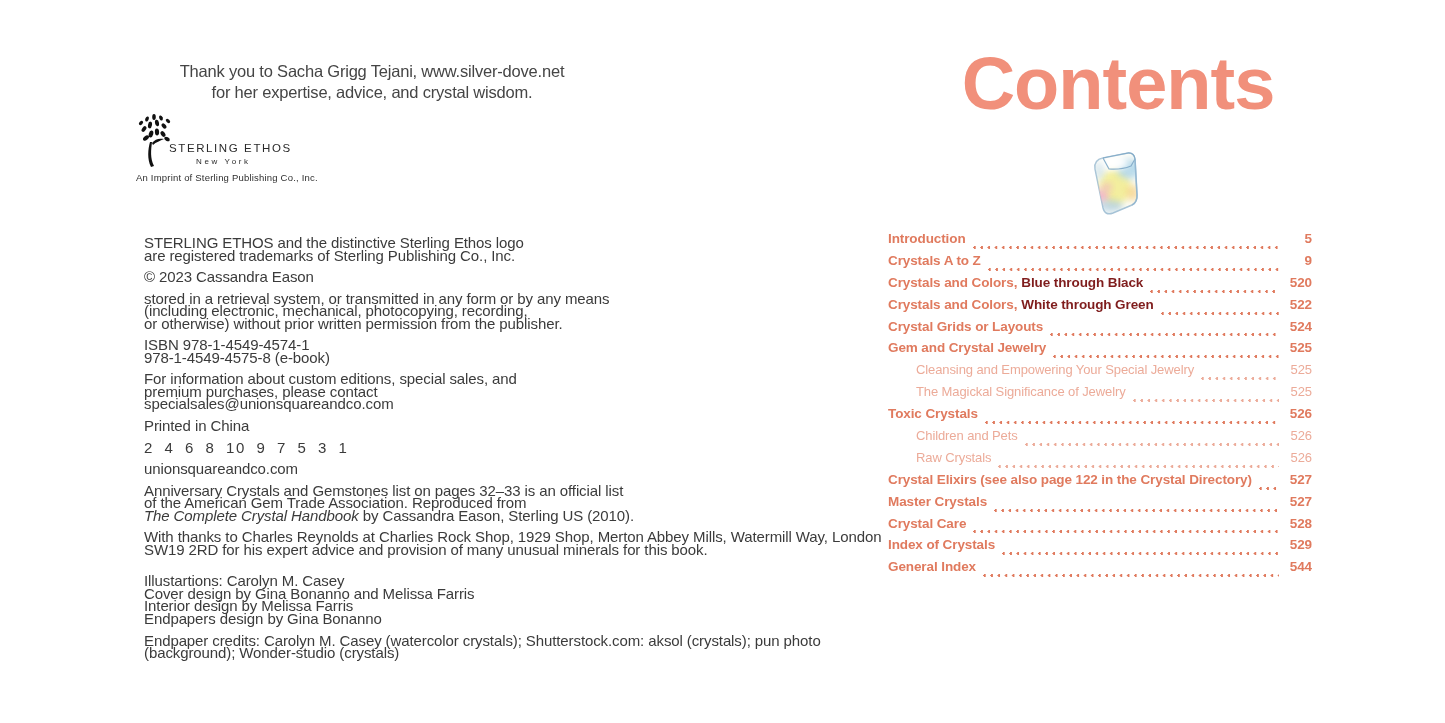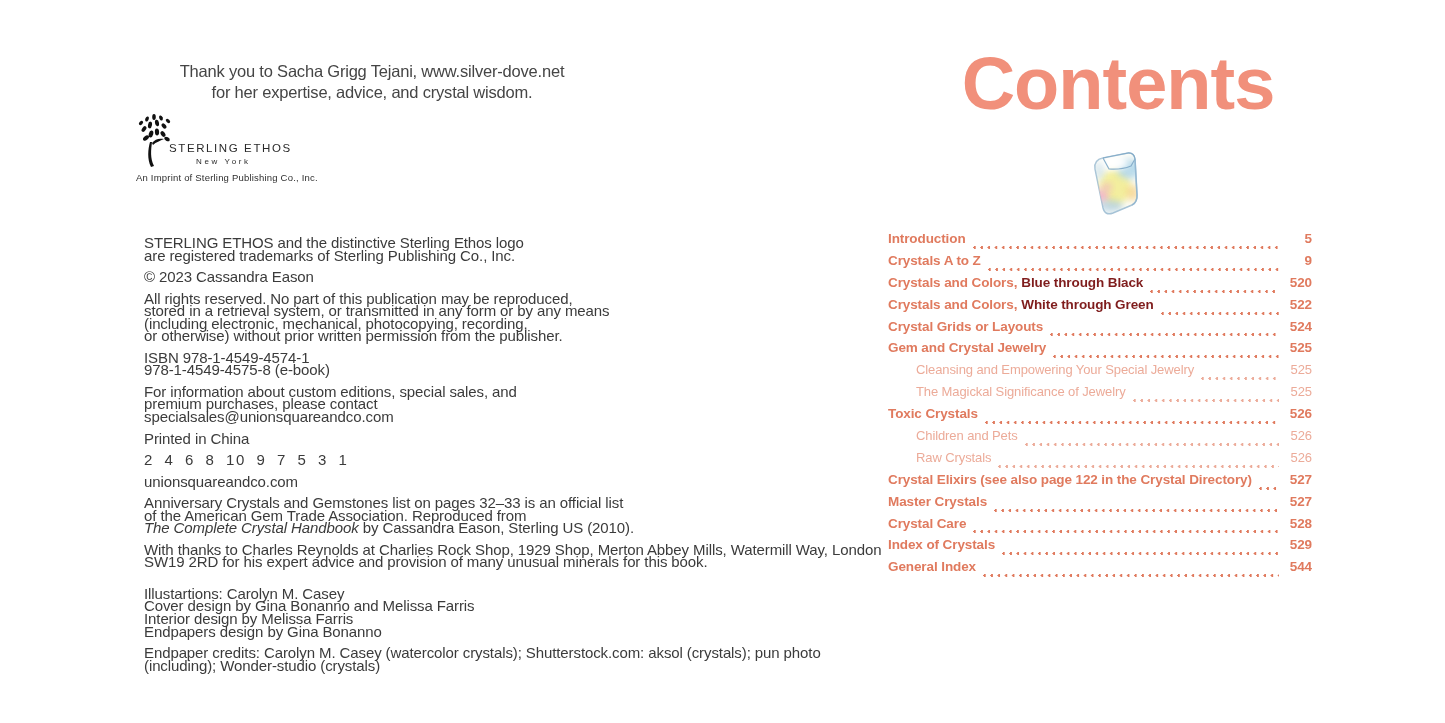--- a/index.html
+++ b/index.html
@@ -90,21 +90,20 @@
   <span class="logo-imprint">An Imprint of Sterling Publishing Co., Inc.</span>
 </div>
 
 <div class="smallprint">
   <div class="para">
     <div>STERLING ETHOS and the distinctive Sterling Ethos logo</div>
     <div>are registered trademarks of Sterling Publishing Co., Inc.</div>
   </div>
   <div class="para">© 2023 Cassandra Eason</div>
   <div class="para">
-    <div>All rights reserved. No part of this publication may be reproduced,</div>
     <div>stored in a retrieval system, or transmitted in any form or by any means</div>
     <div>(including electronic, mechanical, photocopying, recording,</div>
     <div>or otherwise) without prior written permission from the publisher.</div>
   </div>
   <div class="para">
     <div>ISBN 978-1-4549-4574-1</div>
     <div>978-1-4549-4575-8 (e-book)</div>
   </div>
   <div class="para">
     <div>For information about custom editions, special sales, and</div>
@@ -124,21 +123,21 @@
     <div>SW19 2RD for his expert advice and provision of many unusual minerals for this book.</div>
   </div>
   <div class="para gap-lg">
     <div>Illustartions: Carolyn M. Casey</div>
     <div>Cover design by Gina Bonanno and Melissa Farris</div>
     <div>Interior design by Melissa Farris</div>
     <div>Endpapers design by Gina Bonanno</div>
   </div>
   <div class="para">
     <div>Endpaper credits: Carolyn M. Casey (watercolor crystals); Shutterstock.com:  aksol (crystals); pun photo</div>
-    <div>(including); Wonder-studio (crystals)</div>
+    <div>(background); Wonder-studio (crystals)</div>
   </div>
 </div>
 
 <div class="contents-title">Contents</div>
 
 <span class="crystal">
   <svg width="58" height="68" viewBox="0 0 58 68">
     <defs>
       <filter id="wc" x="-40%" y="-40%" width="180%" height="180%">
           <feGaussianBlur stdDeviation="3.2"></feGaussianBlur>

